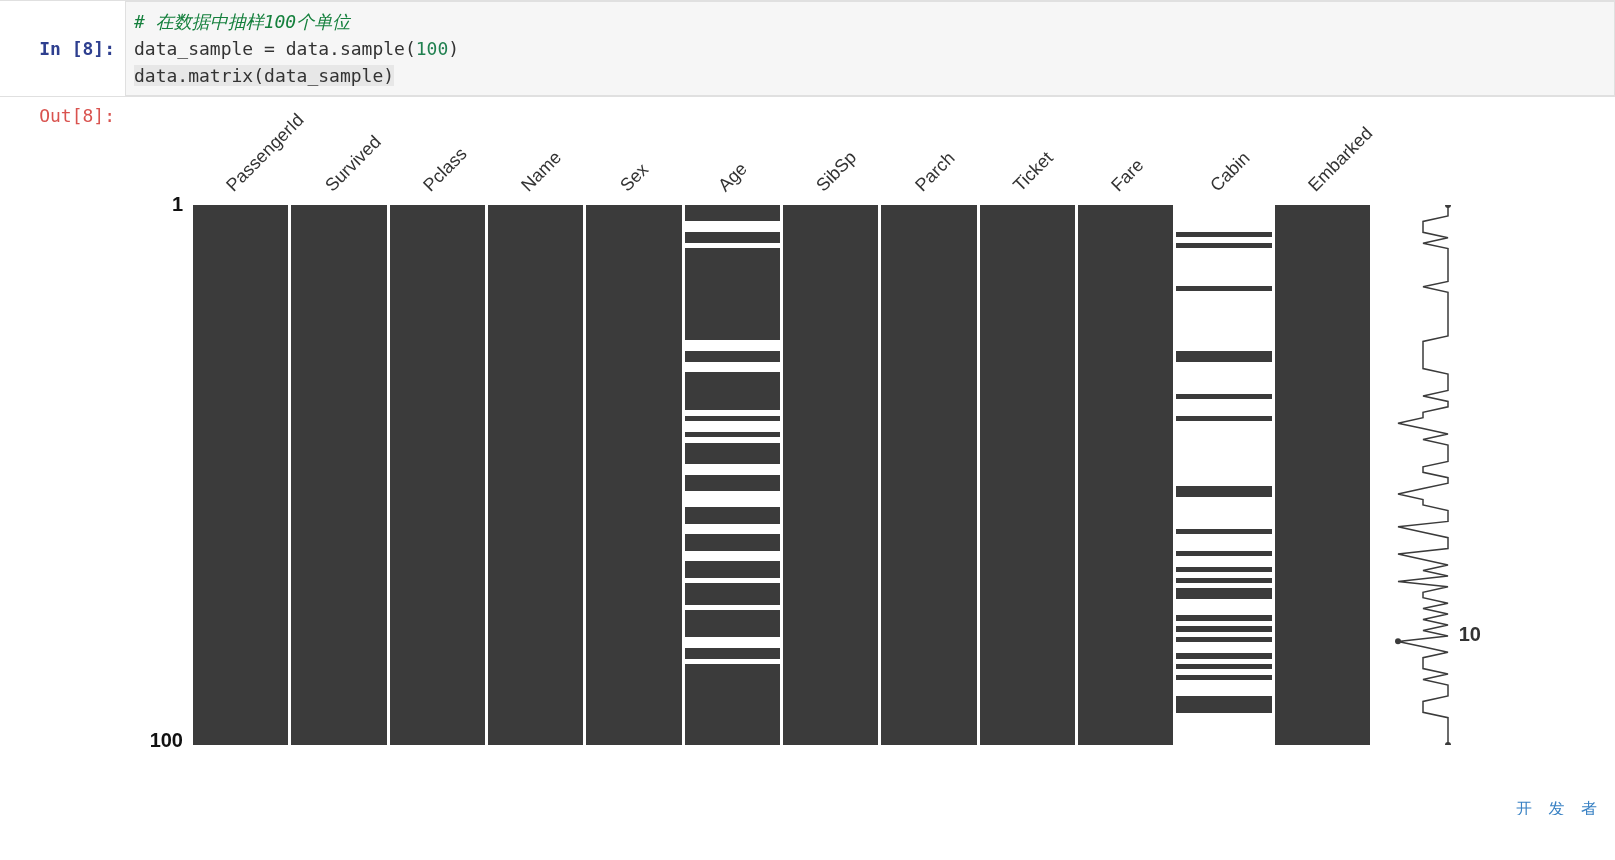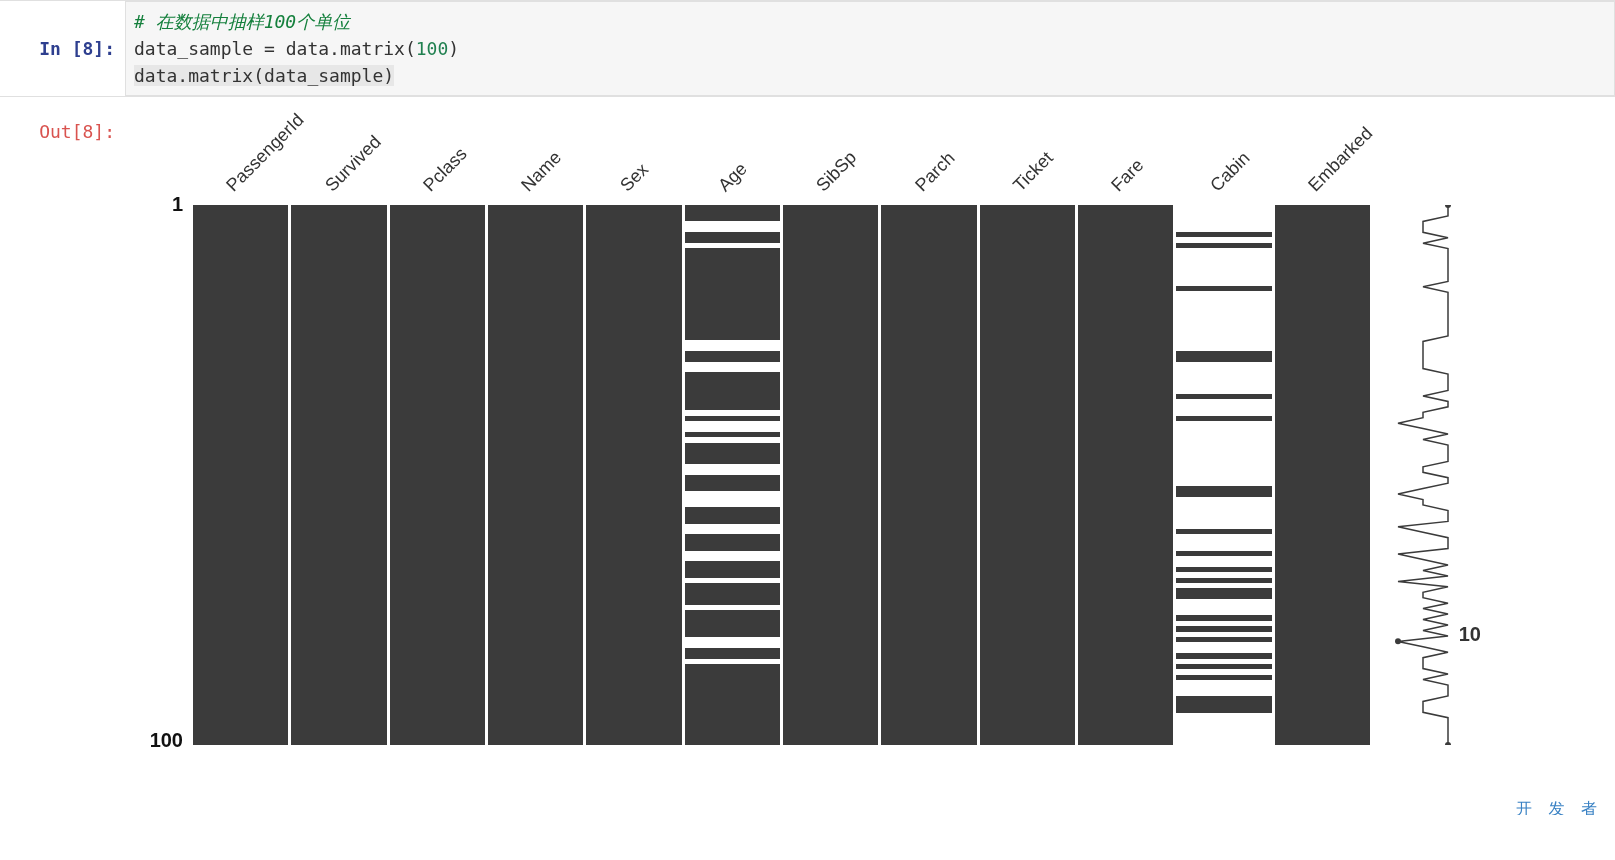--- a/index.html
+++ b/index.html
@@ -19,21 +19,21 @@
   }
   .prompt {
     width: 115px;
     flex: 0 0 115px;
     text-align: right;
     padding: 8px 10px 8px 0;
     font-family: "Consolas", monospace;
     font-size: 18px;
   }
   .in-prompt { color: #2e3f8f; font-weight: bold;}
-  .out-prompt { color: #d9534f; margin-top: 16px; }
+  .out-prompt { color: #d9534f; }
   .code-area {
     flex: 1;
     background: #f6f6f6;
     border: 1px solid #e0e0e0;
     padding: 6px 8px;
     white-space: pre;
     font-family: "Consolas", monospace;
     line-height: 1.5;
   }
   .code-area .comment { color: #15803d; font-style: italic; }
@@ -136,21 +136,21 @@
   }
   .watermark .cn { font-size: 16px; letter-spacing: 6px; }
   .watermark .en { font-size: 16px; letter-spacing: 1px; }
 </style>
 </head>
 <body>
 
 <div class="cell">
   <div class="prompt in-prompt">In  [8]:</div>
   <div class="code-area"><span class="comment"># 在数据中抽样100个单位</span>
-<span>data_sample = data.matrix(</span><span class="num">100</span><span>)</span>
+<span>data_sample = data.sample(</span><span class="num">100</span><span>)</span>
 <span class="hl">data.matrix(data_sample)</span></div>
 </div>
 
 <div class="out-cell">
   <div class="prompt out-prompt">Out[8]:</div>
   <div class="out-content">
 
     <div class="chart-wrap">
 
       <div class="y-tick" style="left:0; top:78px;">1</div>

